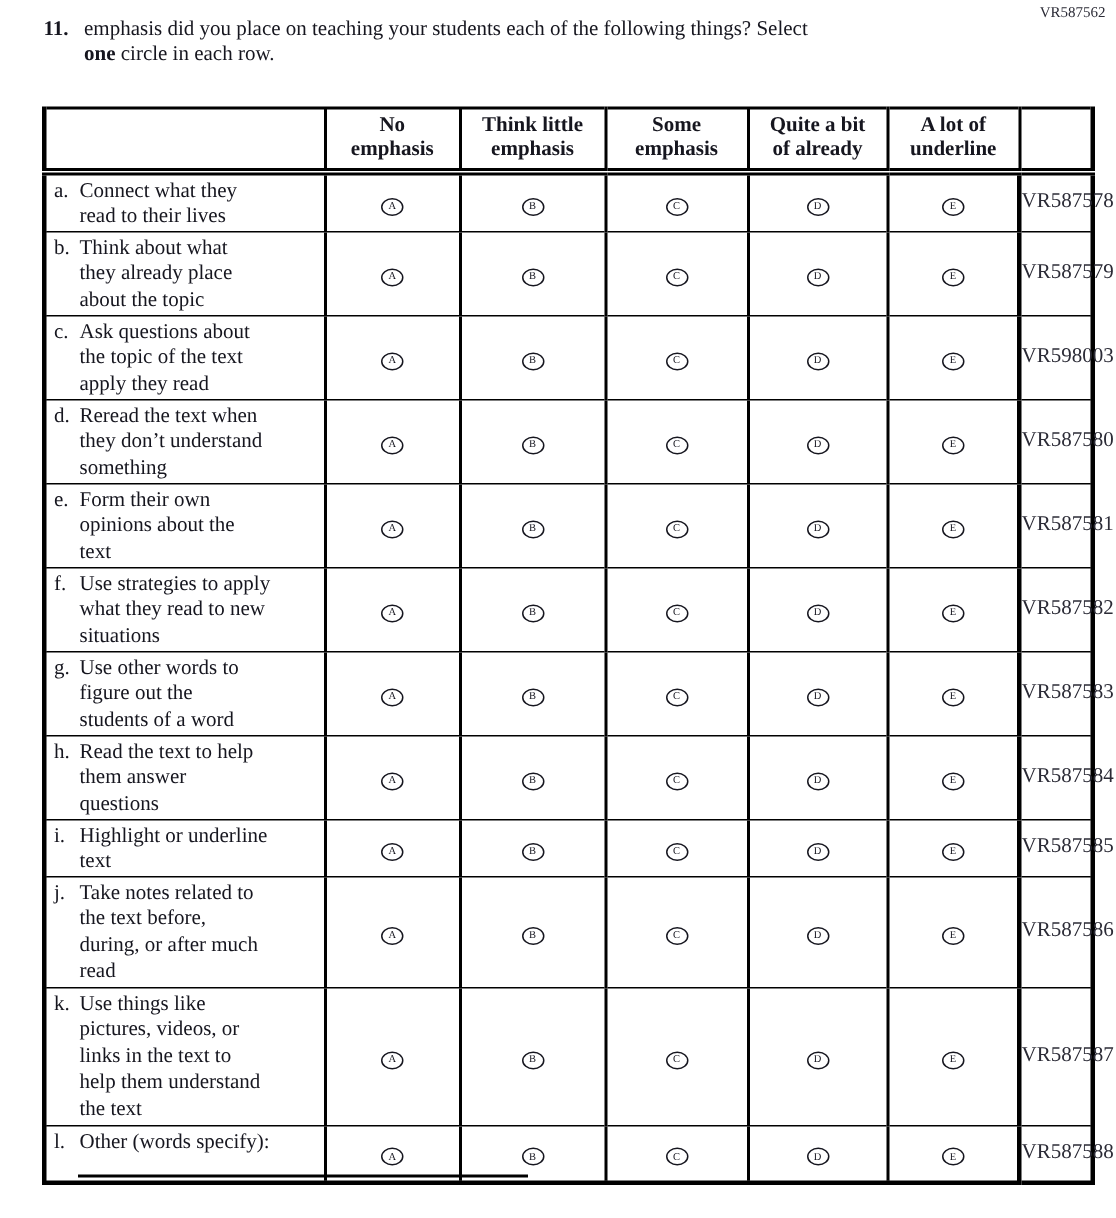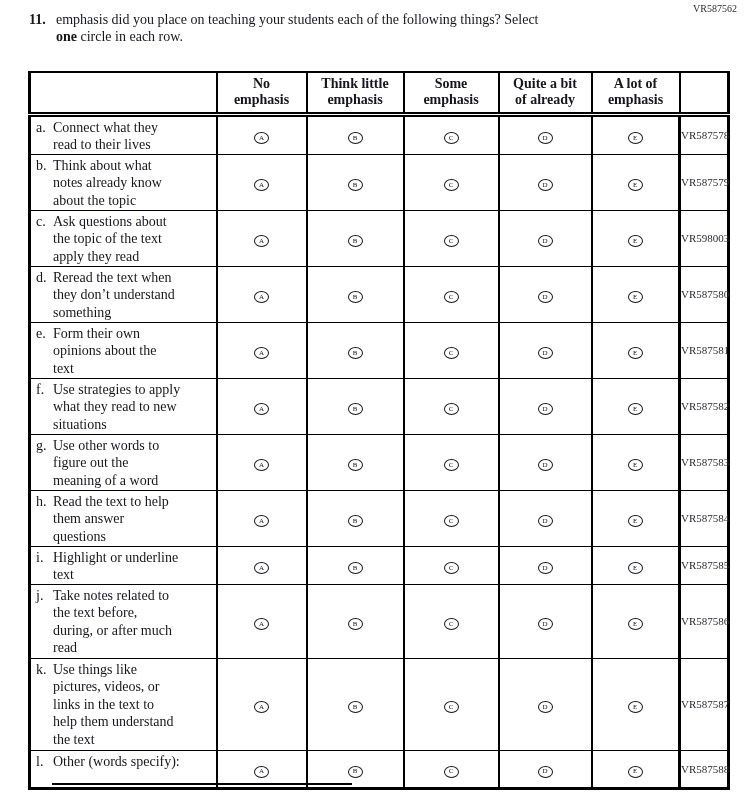--- a/index.html
+++ b/index.html
@@ -73,21 +73,21 @@
     display:inline-flex;
     width:13px;height:10px;
     border:1px solid #16161f;
     border-radius:50%;
     align-items:center;justify-content:center;
     cursor:pointer;
   }
   .bubble-letter{font-size:7px;line-height:1;}
   .code-cell{
     border-left-width:3px;
-    font-size:11px;
+    font-size:14px;
     text-align:right;vertical-align:middle;
     color:#2b2b36;
   }
   .specify-line{
     position:absolute;
     left:24px;bottom:5px;
     width:300px;height:0;
     border-top:2px solid #000;
   }
 </style>
@@ -122,21 +122,21 @@
           <th class="label-col"></th>
           <th>No
 emphasis</th>
           <th>Think little
 emphasis</th>
           <th>Some
 emphasis</th>
           <th>Quite a bit
 of already</th>
           <th>A lot of
-emphasis</th>
+underline</th>
           <th></th>
         </tr>
       </thead>
       <tbody>
 
         <tr>
           <td class="label-cell">
               <div class="row-label">
                 <span class="row-letter">a.</span>
                 <span class="row-text">Connect what they
@@ -159,21 +159,21 @@
                 <span class="bubble-letter">E</span>
               </span></td>
           <td class="code-cell">VR587578</td>
         </tr>
 
         <tr>
           <td class="label-cell">
               <div class="row-label">
                 <span class="row-letter">b.</span>
                 <span class="row-text">Think about what
-notes already know
+they already place
 about the topic</span>
               </div>
             </td>
           <td class="opt-cell"><span class="bubble">
                 <span class="bubble-letter">A</span>
               </span></td>
           <td class="opt-cell"><span class="bubble">
                 <span class="bubble-letter">B</span>
               </span></td>
           <td class="opt-cell"><span class="bubble">
@@ -295,21 +295,21 @@
               </span></td>
           <td class="code-cell">VR587582</td>
         </tr>
 
         <tr>
           <td class="label-cell">
               <div class="row-label">
                 <span class="row-letter">g.</span>
                 <span class="row-text">Use other words to
 figure out the
-meaning of a word</span>
+students of a word</span>
               </div>
             </td>
           <td class="opt-cell"><span class="bubble">
                 <span class="bubble-letter">A</span>
               </span></td>
           <td class="opt-cell"><span class="bubble">
                 <span class="bubble-letter">B</span>
               </span></td>
           <td class="opt-cell"><span class="bubble">
                 <span class="bubble-letter">C</span>

